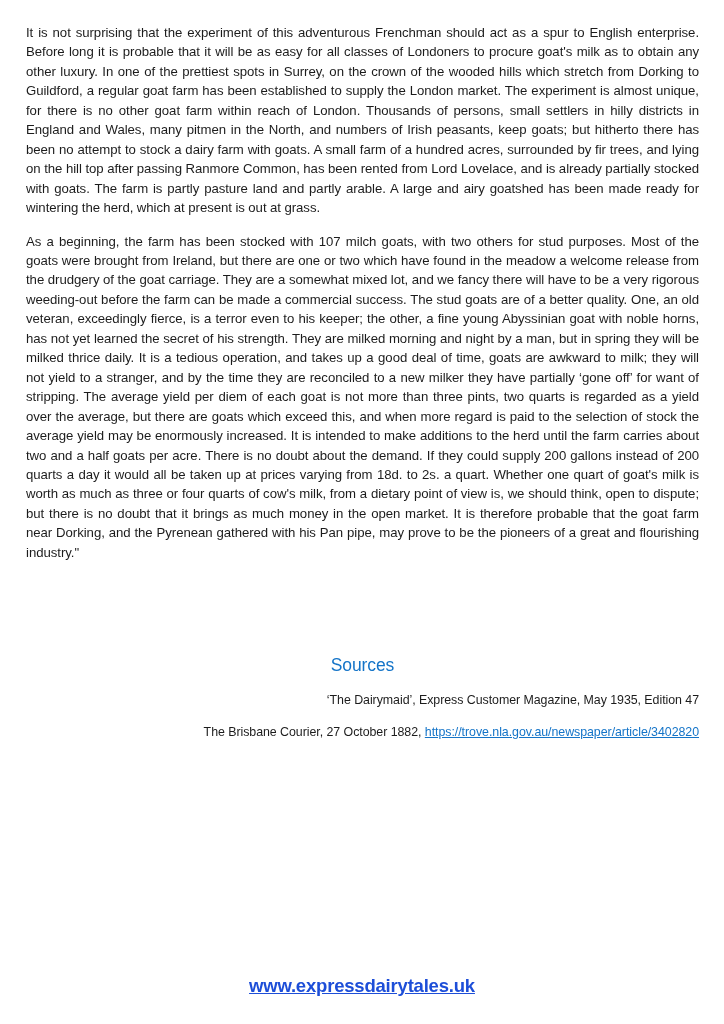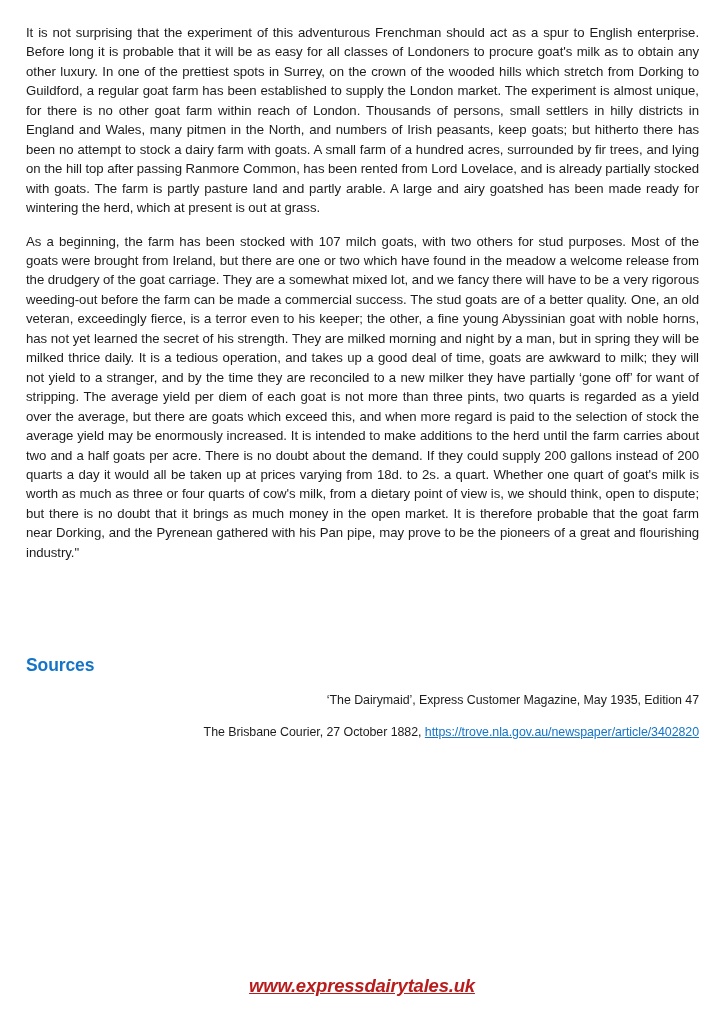--- a/index.html
+++ b/index.html
@@ -52,23 +52,24 @@
     position: absolute;
     left: 26px;
     top: 655px;
     width: 673px;
   }
 
   .sources-heading {
     margin: 0 0 16px 0;
     font-size: 17.5px;
     line-height: 21px;
-    font-weight: 700;
+    font-weight: 400;
     color: #1474c8;
     letter-spacing: -0.1px;
+    text-align: center;
   }
 
   .source-line {
     margin: 0 0 16px 0;
     font-size: 12.4px;
     line-height: 16px;
     color: #1c1c1c;
     letter-spacing: -0.05px;
     text-align: right;
   }
@@ -89,24 +90,23 @@
     top: 974px;
     width: 724px;
     text-align: center;
   }
 
   .footer-url {
     display: inline-block;
     font-size: 18.5px;
     line-height: 24px;
     font-weight: 700;
-    color: #b91c1c;
+    color: #1d4ed8;
     letter-spacing: -0.2px;
     cursor: pointer;
-    font-style: italic;
   }
 </style>
 </head>
 <body>
 
 <div class="page">
 
   <div class="content">
     <p class="body-para">It is not surprising that the experiment of this adventurous Frenchman should act as a spur to English enterprise. Before long it is probable that it will be as easy for all classes of Londoners to procure goat's milk as to obtain any other luxury. In one of the prettiest spots in Surrey, on the crown of the wooded hills which stretch from Dorking to Guildford, a regular goat farm has been established to supply the London market. The experiment is almost unique, for there is no other goat farm within reach of London. Thousands of persons, small settlers in hilly districts in England and Wales, many pitmen in the North, and numbers of Irish peasants, keep goats; but hitherto there has been no attempt to stock a dairy farm with goats. A small farm of a hundred acres, surrounded by fir trees, and lying on the hill top after passing Ranmore Common, has been rented from Lord Lovelace, and is already partially stocked with goats. The farm is partly pasture land and partly arable. A large and airy goatshed has been made ready for wintering the herd, which at present is out at grass.</p>
     <p class="body-para">As a beginning, the farm has been stocked with 107 milch goats, with two others for stud purposes. Most of the goats were brought from Ireland, but there are one or two which have found in the meadow a welcome release from the drudgery of the goat carriage. They are a somewhat mixed lot, and we fancy there will have to be a very rigorous weeding-out before the farm can be made a commercial success. The stud goats are of a better quality. One, an old veteran, exceedingly fierce, is a terror even to his keeper; the other, a fine young Abyssinian goat with noble horns, has not yet learned the secret of his strength. They are milked morning and night by a man, but in spring they will be milked thrice daily. It is a tedious operation, and takes up a good deal of time, goats are awkward to milk; they will not yield to a stranger, and by the time they are reconciled to a new milker they have partially ‘gone off’ for want of stripping. The average yield per diem of each goat is not more than three pints, two quarts is regarded as a yield over the average, but there are goats which exceed this, and when more regard is paid to the selection of stock the average yield may be enormously increased. It is intended to make additions to the herd until the farm carries about two and a half goats per acre. There is no doubt about the demand. If they could supply 200 gallons instead of 200 quarts a day it would all be taken up at prices varying from 18d. to 2s. a quart. Whether one quart of goat's milk is worth as much as three or four quarts of cow's milk, from a dietary point of view is, we should think, open to dispute; but there is no doubt that it brings as much money in the open market. It is therefore probable that the goat farm near Dorking, and the Pyrenean gathered with his Pan pipe, may prove to be the pioneers of a great and flourishing industry."</p>

